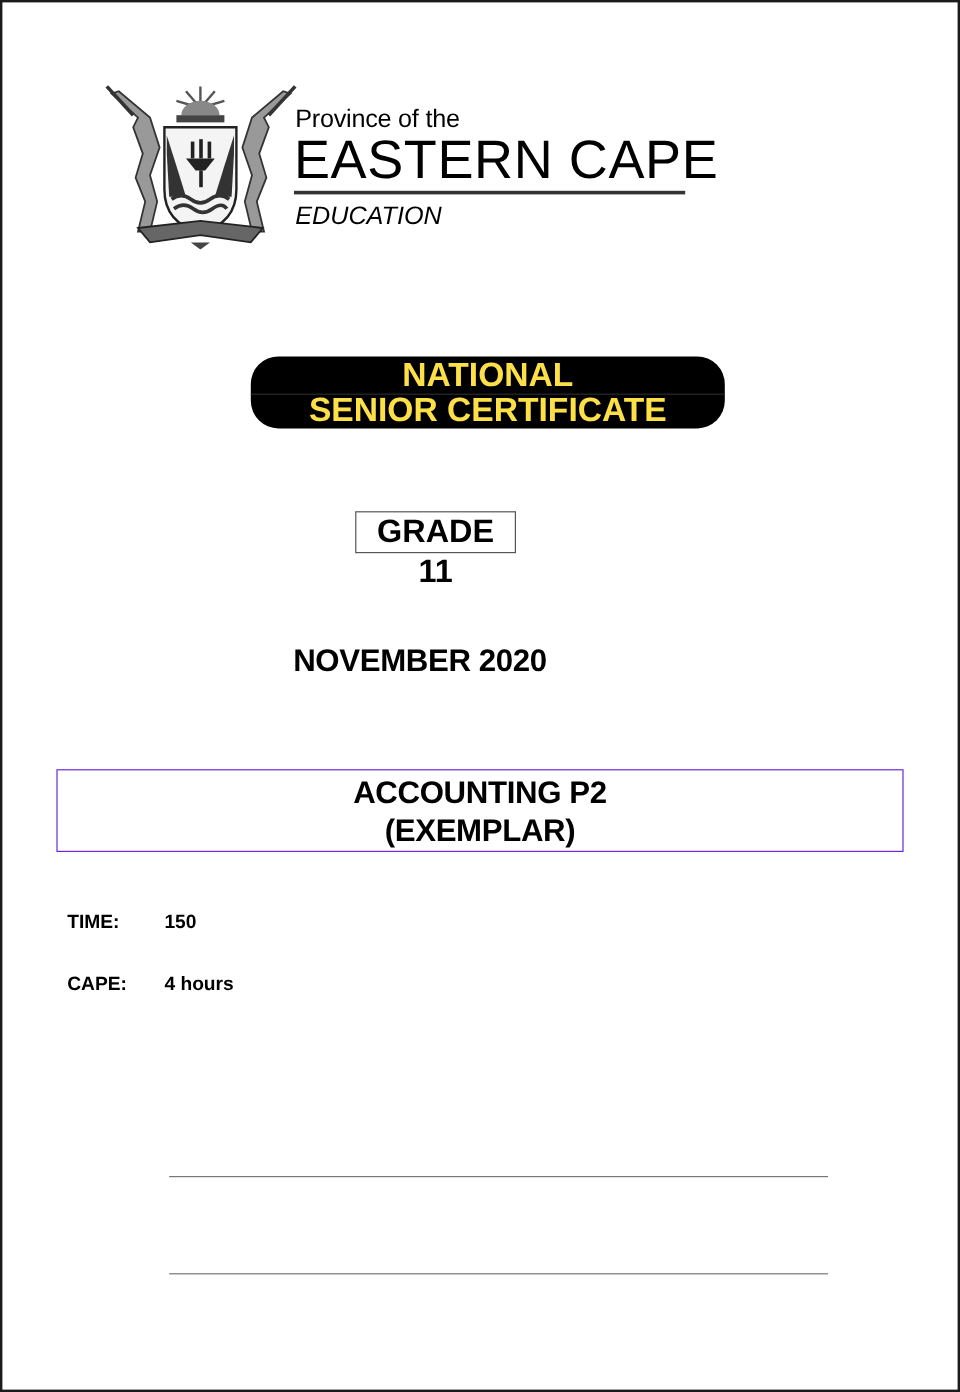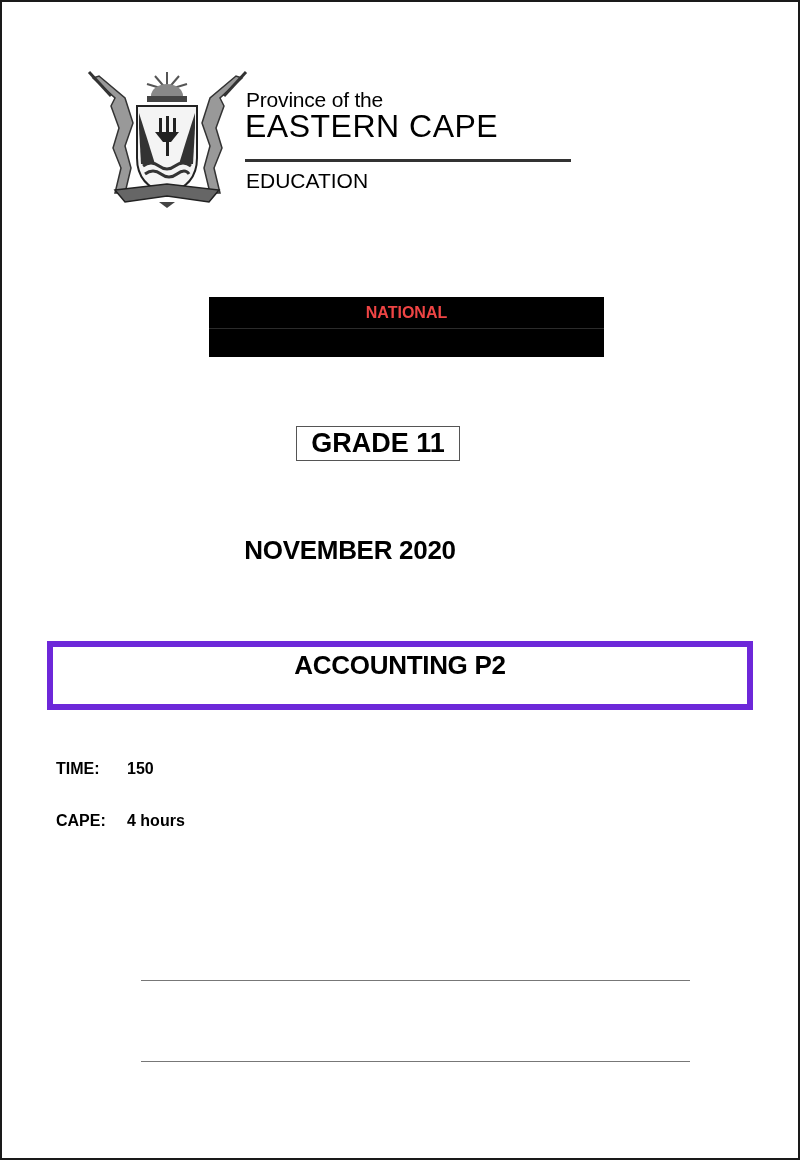--- a/index.html
+++ b/index.html
@@ -5,47 +5,47 @@
     html, body { margin: 0; padding: 0; background: #ffffff; }
     body { width: 800px; height: 1160px; position: relative; overflow: hidden; font-family: "Liberation Sans", sans-serif; color: #000; }
     .page-border {
       position: absolute; left: 0; top: 0; width: 800px; height: 1160px;
       box-sizing: border-box; border: 2px solid #1a1a1a;
     }
     .logo { position: absolute; left: 85px; top: 68px; width: 500px; height: 145px; }
     .crest { position: absolute; left: 0; top: 0; width: 165px; height: 140px; }
     .logo-text { position: absolute; left: 160px; top: 0; }
     .province { position: absolute; left: 1px; top: 20px; font-size: 21px; white-space: nowrap; letter-spacing: -0.2px; }
-    .eastern-cape { position: absolute; left: 0; top: 42px; font-size: 32px; white-space: nowrap; letter-spacing: 0.5px; line-height: 1; }
+    .eastern-cape { position: absolute; left: 0; top: 42px; font-size: 45px; white-space: nowrap; letter-spacing: 0.5px; line-height: 1; }
     .logo-rule { position: absolute; left: 0; top: 91px; width: 326px; height: 3px; background: #333; }
-    .education { position: absolute; left: 1px; top: 101px; font-size: 21px; white-space: nowrap; }
+    .education { position: absolute; left: 1px; top: 101px; font-size: 21px; white-space: nowrap; font-style: italic; }
 
     .nsc-banner {
       position: absolute; left: 209px; top: 297px; width: 395px; height: 60px;
-      background: #000; color: #ef4444; text-align: center; font-weight: bold; font-size: 16px; line-height: 29px;
-      padding-top: 1px; box-sizing: border-box;
+      background: #000; color: #fde047; text-align: center; font-weight: bold; font-size: 28px; line-height: 29px;
+      padding-top: 1px; box-sizing: border-box; border-radius: 23px;
     }
     .nsc-banner div { display: block; }
     .nsc-split { position: absolute; left: 0; top: 31px; width: 100%; height: 1px; background: #2b2b2b; }
 
     .grade-box {
-      position: absolute; left: 296px; top: 426px; width: 164px; height: 35px; box-sizing: border-box;
+      position: absolute; left: 296px; top: 426px; width: 134px; height: 35px; box-sizing: border-box;
       border: 1px solid #555; text-align: center; font-weight: bold; font-size: 27px; line-height: 33px;
     }
 
     .exam-date { position: absolute; left: 0; top: 535px; width: 700px; text-align: center; font-weight: bold; font-size: 26px; letter-spacing: -0.3px; }
 
     .subject-box {
       position: absolute; left: 47px; top: 641px; width: 706px; height: 69px; box-sizing: border-box;
-      border: 6px solid #6d28d9; text-align: center; font-weight: bold; font-size: 26px; line-height: 32px; padding-top: 2px; letter-spacing: -0.3px;
+      border: 1px solid #6d28d9; text-align: center; font-weight: bold; font-size: 26px; line-height: 32px; padding-top: 2px; letter-spacing: -0.3px;
     }
 
     .meta-row { position: absolute; left: 56px; font-weight: bold; font-size: 16px; }
     .meta-row .label { position: absolute; left: 0; top: 0; white-space: nowrap; }
-    .meta-row .value { position: absolute; left: 71px; top: 0; white-space: nowrap; }
+    .meta-row .value { position: absolute; left: 81px; top: 0; white-space: nowrap; }
 
     .footer-rule { position: absolute; left: 141px; width: 549px; height: 1px; background: #777; }
     .footer-note { position: absolute; left: 141px; top: 1002px; width: 480px; text-align: center; font-size: 16px; line-height: 20px; }
   </style>
 </head>
 <body>
 
 <div class="page-border"></div>
 
 <div class="logo">
@@ -88,29 +88,31 @@
   <div class="logo-text">
     <div class="province">Province of the</div>
     <div class="eastern-cape">EASTERN CAPE</div>
     <div class="logo-rule"></div>
     <div class="education">EDUCATION</div>
   </div>
 </div>
 
 <div class="nsc-banner">
   <div>NATIONAL</div>
+  <div>SENIOR CERTIFICATE</div>
   <span class="nsc-split"></span>
 </div>
 
 <div class="grade-box">GRADE 11</div>
 
 <div class="exam-date">NOVEMBER 2020</div>
 
 <div class="subject-box">
   <div>ACCOUNTING P2</div>
+  <div>(EXEMPLAR)</div>
 </div>
 
 <div class="meta-row" style="top:760px;">
   <span class="label">TIME:</span>
   <span class="value">150</span>
 </div>
 
 <div class="meta-row" style="top:812px;">
   <span class="label">CAPE:</span>
   <span class="value">4 hours</span>

